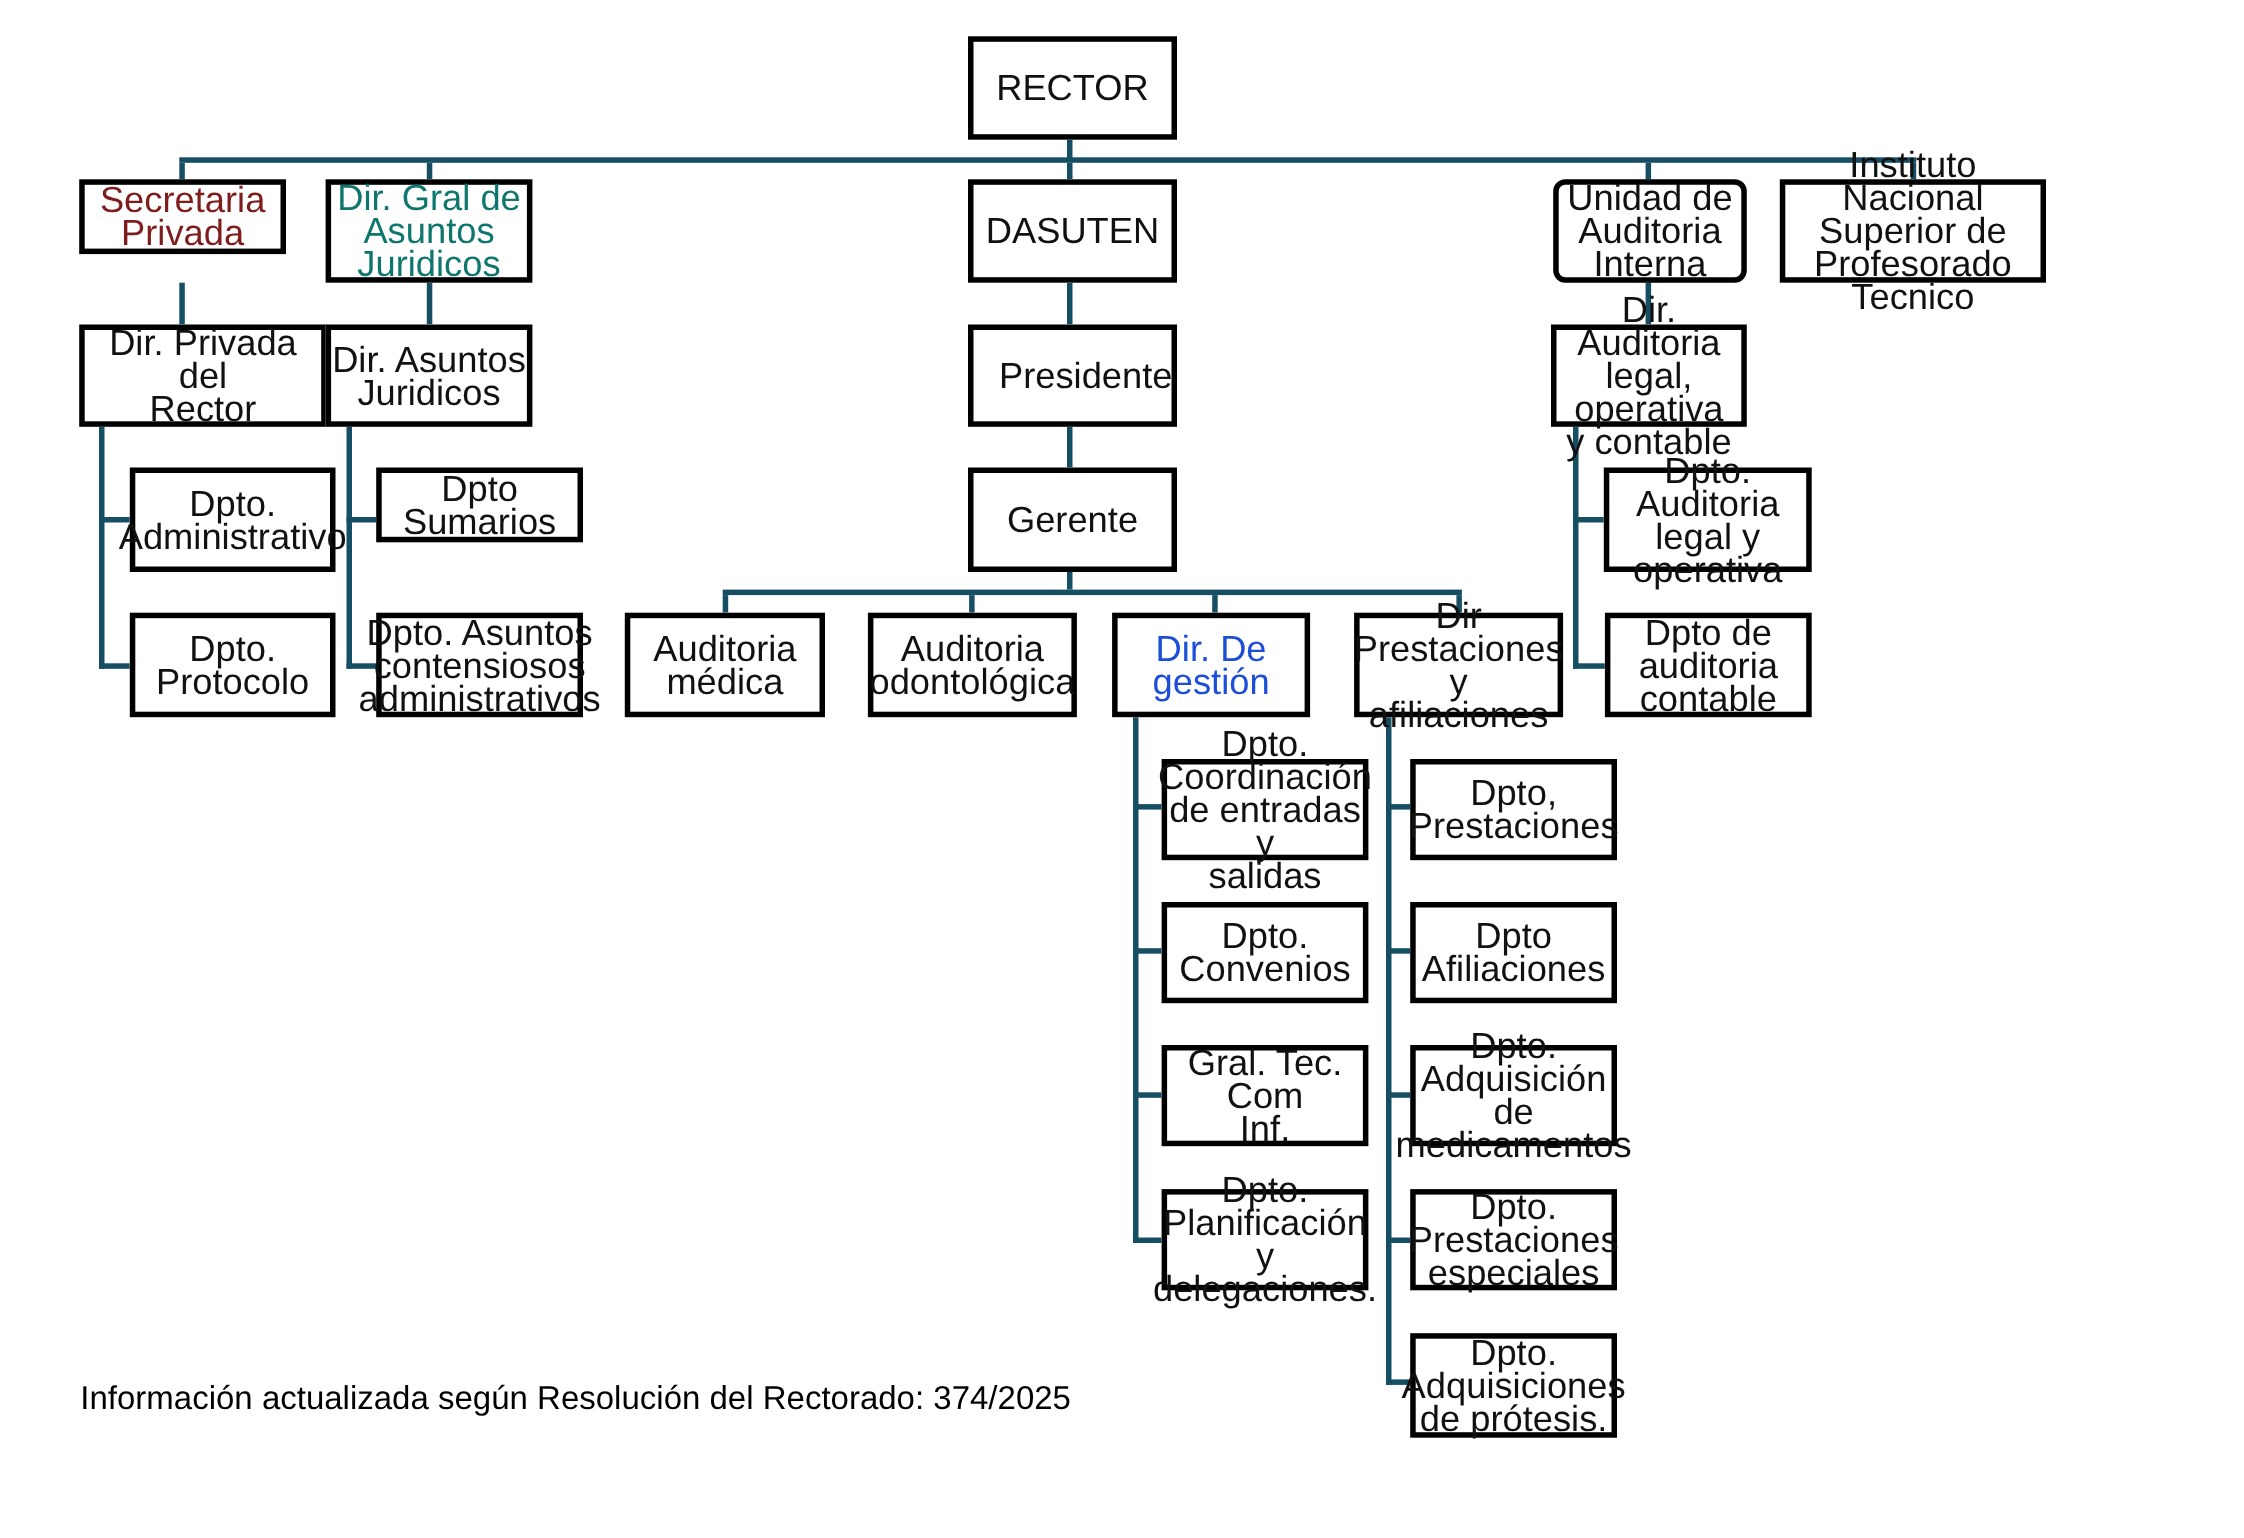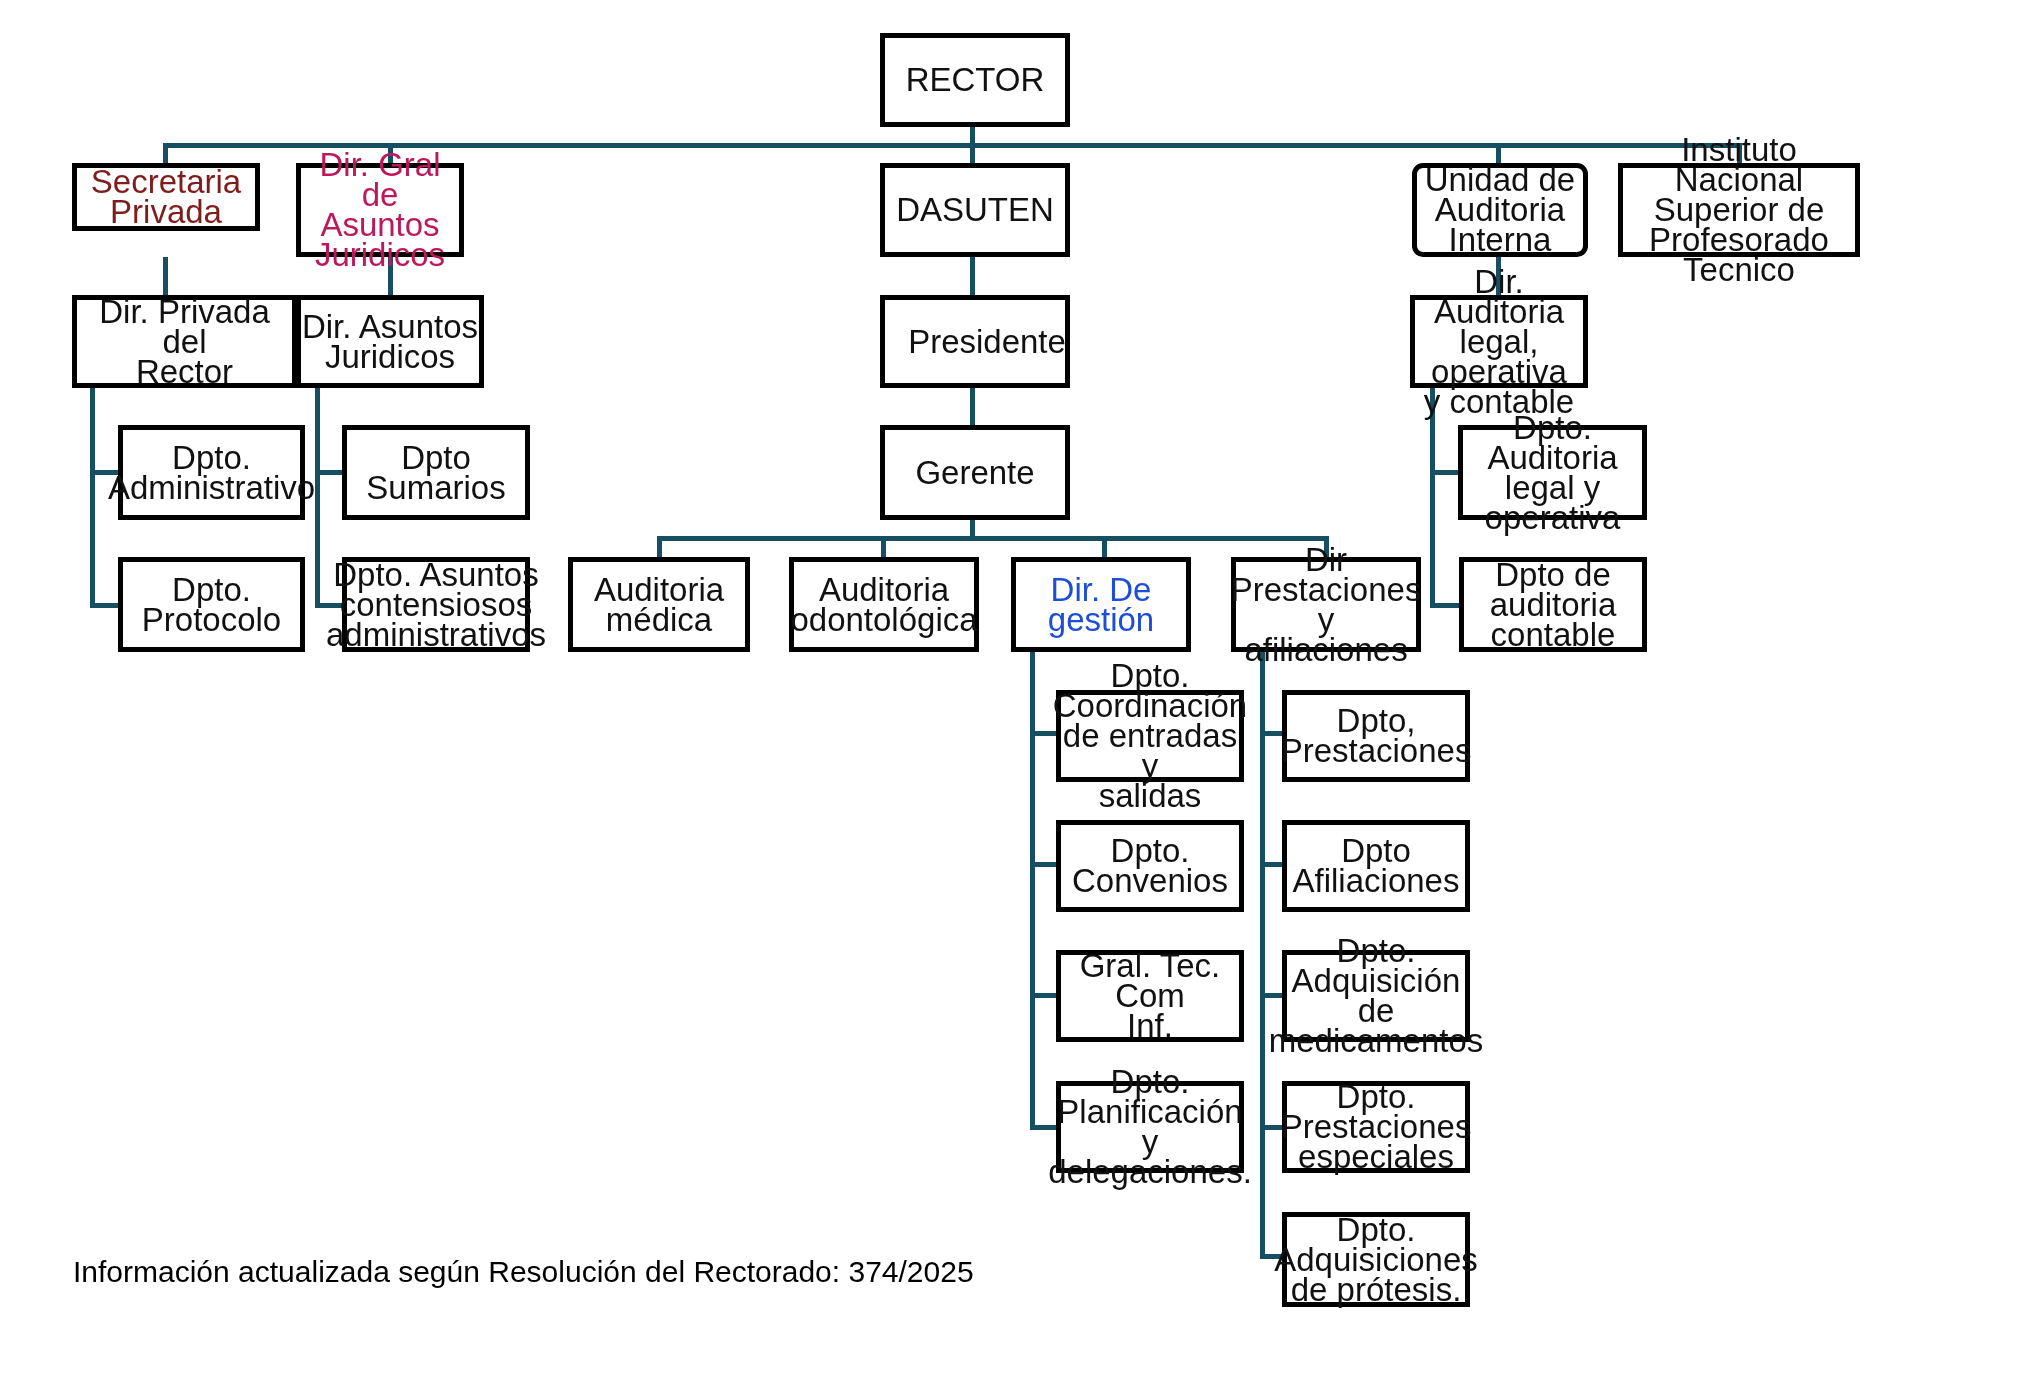--- a/index.html
+++ b/index.html
@@ -78,41 +78,41 @@
       <div class="seg" style="left: 1260px; top: 731px; width: 22px; height: 5px; background: rgb(22, 79, 99);"></div>
       <div class="seg" style="left: 1260px; top: 862px; width: 22px; height: 5px; background: rgb(22, 79, 99);"></div>
       <div class="seg" style="left: 1260px; top: 993px; width: 22px; height: 5px; background: rgb(22, 79, 99);"></div>
       <div class="seg" style="left: 1260px; top: 1125px; width: 22px; height: 5px; background: rgb(22, 79, 99);"></div>
       <div class="seg" style="left: 1260px; top: 1254px; width: 22px; height: 5px; background: rgb(22, 79, 99);"></div>
     </div>
   <div id="nodes-layer">
       <div class="node" style="left: 880px; top: 33px; width: 190px; height: 94px; border-color: rgb(0, 0, 0); background: rgb(255, 255, 255); color: rgb(17, 17, 17);">RECTOR</div>
       <div class="node" style="left: 72px; top: 163px; width: 188px; height: 68px; border-color: rgb(0, 0, 0); background: rgb(255, 255, 255); color: #7f1d1d;">Secretaria
 Privada</div>
-      <div class="node" style="left: 296px; top: 163px; width: 168px; height: 94px; border-color: rgb(0, 0, 0); background: rgb(255, 255, 255); color: #be185d;">Dir. Gral de
+      <div class="node" style="left: 296px; top: 163px; width: 188px; height: 94px; border-color: rgb(0, 0, 0); background: rgb(255, 255, 255); color: #0f766e;">Dir. Gral de
 Asuntos
 Juridicos</div>
       <div class="node" style="left: 880px; top: 163px; width: 190px; height: 94px; border-color: rgb(0, 0, 0); background: rgb(255, 255, 255); color: rgb(17, 17, 17);">DASUTEN</div>
       <div class="node" style="left: 1412px; top: 163px; width: 176px; height: 94px; border-color: rgb(0, 0, 0); background: rgb(255, 255, 255); color: rgb(17, 17, 17); border-radius: 11px;">Unidad de
 Auditoria
 Interna</div>
       <div class="node" style="left: 1618px; top: 163px; width: 242px; height: 94px; border-color: rgb(0, 0, 0); background: rgb(255, 255, 255); color: rgb(17, 17, 17);">Instituto Nacional
 Superior de
 Profesorado Tecnico</div>
       <div class="node" style="left: 72px; top: 295px; width: 225px; height: 93px; border-color: rgb(0, 0, 0); background: rgb(255, 255, 255); color: rgb(17, 17, 17);">Dir. Privada del
 Rector</div>
       <div class="node" style="left: 296px; top: 295px; width: 188px; height: 93px; border-color: rgb(0, 0, 0); background: rgb(255, 255, 255); color: rgb(17, 17, 17);">Dir. Asuntos
 Juridicos</div>
       <div class="node" style="left: 880px; top: 295px; width: 190px; height: 93px; border-color: rgb(0, 0, 0); background: rgb(255, 255, 255); color: rgb(17, 17, 17); padding-left: 24px;">Presidente</div>
       <div class="node" style="left: 1410px; top: 295px; width: 178px; height: 93px; border-color: rgb(0, 0, 0); background: rgb(255, 255, 255); color: rgb(17, 17, 17);">Dir. Auditoria
 legal, operativa
 y contable</div>
       <div class="node" style="left: 118px; top: 425px; width: 187px; height: 95px; border-color: rgb(0, 0, 0); background: rgb(255, 255, 255); color: rgb(17, 17, 17);">Dpto.
 Administrativo</div>
-      <div class="node" style="left: 342px; top: 425px; width: 188px; height: 95px; border-color: rgb(0, 0, 0); background: rgb(255, 255, 255); color: rgb(17, 17, 17);">Dpto Sumarios</div>
+      <div class="node" style="left: 342px; top: 425px; width: 188px; height: 68px; border-color: rgb(0, 0, 0); background: rgb(255, 255, 255); color: rgb(17, 17, 17);">Dpto Sumarios</div>
       <div class="node" style="left: 880px; top: 425px; width: 190px; height: 95px; border-color: rgb(0, 0, 0); background: rgb(255, 255, 255); color: rgb(17, 17, 17);">Gerente</div>
       <div class="node" style="left: 1458px; top: 425px; width: 189px; height: 95px; border-color: rgb(0, 0, 0); background: rgb(255, 255, 255); color: rgb(17, 17, 17);">Dpto. Auditoria
 legal y
 operativa</div>
       <div class="node" style="left: 118px; top: 557px; width: 187px; height: 95px; border-color: rgb(0, 0, 0); background: rgb(255, 255, 255); color: rgb(17, 17, 17);">Dpto.
 Protocolo</div>
       <div class="node" style="left: 342px; top: 557px; width: 188px; height: 95px; border-color: rgb(0, 0, 0); background: rgb(255, 255, 255); color: rgb(17, 17, 17);">Dpto. Asuntos
 contensiosos
 administrativos</div>
       <div class="node" style="left: 568px; top: 557px; width: 182px; height: 95px; border-color: rgb(0, 0, 0); background: rgb(255, 255, 255); color: rgb(17, 17, 17);">Auditoria

